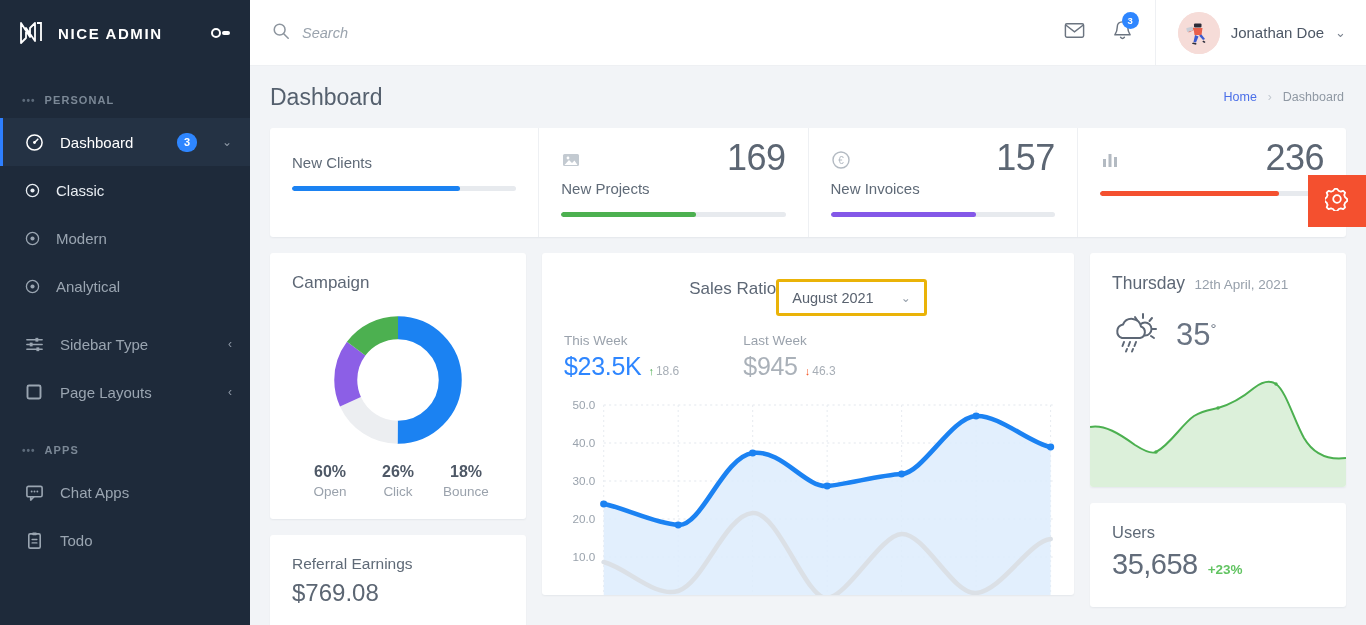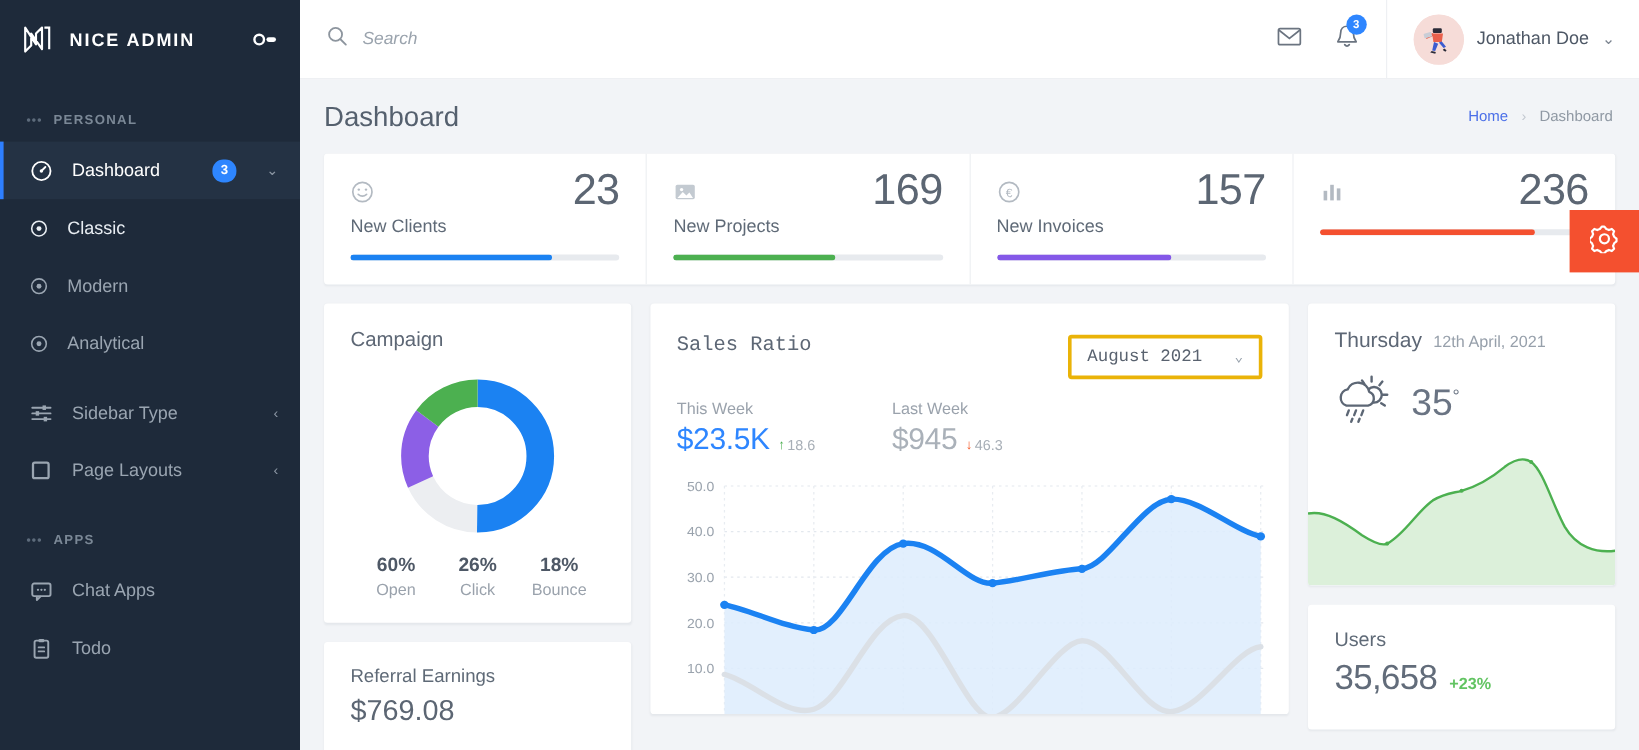--- a/index.html
+++ b/index.html
@@ -160,21 +160,21 @@
   .donut-wrap { display: flex; justify-content: center; margin: 18px 0 6px; }
   .donut-stats { display: flex; justify-content: space-between; padding: 8px 4px 6px; }
   .dstat { text-align: center; flex: 1; }
   .dstat-v { font-size: 16px; font-weight: 700; color: #4e5866; }
   .dstat-l { font-size: 13.5px; color: #9aa2ac; margin-top: 3px; }
 
   .ref-label { font-size: 15.5px; color: #5f6a77; }
   .ref-value { font-size: 24px; color: #5c6673; font-weight: 300; margin-top: 6px; }
 
   
-  .sr-head { display: flex; justify-content: space-between; align-items: flex-start; font-family: Liberation Mono, monospace; }
+  .sr-head { display: flex; justify-content: center; align-items: flex-start; }
   .sr-select {
     border: 3px solid #eab308; border-radius: 3px;
     height: 37px; display: flex; align-items: center; gap: 27px;
     padding: 0 13px; font-size: 14.5px; color: #59626f; cursor: pointer;
     background: #fff;
   }
   .sr-weeks { display: flex; gap: 64px; margin-top: 17px; }
   .wk-label { font-size: 13.5px; color: #9aa2ac; }
   .wk-row { display: flex; align-items: baseline; gap: 7px; margin-top: 4px; }
   .wk-val { font-size: 25px; font-weight: 300; letter-spacing: -.3px; }
@@ -389,31 +389,20 @@
         <span class="crumb-sep">›</span>
         <span class="crumb-cur">Dashboard</span>
       </div>
     </div>
 
     <div class="content">
 
       <div class="stat-strip">
 
         <div class="stat-card">
-          <div class="stat-top">
-            <span class="stat-ico">
-              <svg width="20" height="20" viewBox="0 0 20 20">
-                <circle cx="10" cy="10" r="8" fill="none" stroke="#b3bac2" stroke-width="1.4"></circle>
-                <circle cx="7" cy="8" r="1" fill="#b3bac2"></circle>
-                  <circle cx="13" cy="8" r="1" fill="#b3bac2"></circle>
-                <path d="M6.5 12 Q10 15 13.5 12" fill="none" stroke="#b3bac2" stroke-width="1.4" stroke-linecap="round"></path>
-              </svg>
-            </span>
-            <span class="stat-num">23</span>
-          </div>
           <div class="stat-label">New Clients</div>
           <div class="bar-track">
             <div class="bar-fill" style="width:75%;background:#1b82f2"></div>
           </div>
         </div>
 
         <div class="stat-card">
           <div class="stat-top">
             <span class="stat-ico">
               <svg width="20" height="20" viewBox="0 0 20 20">

